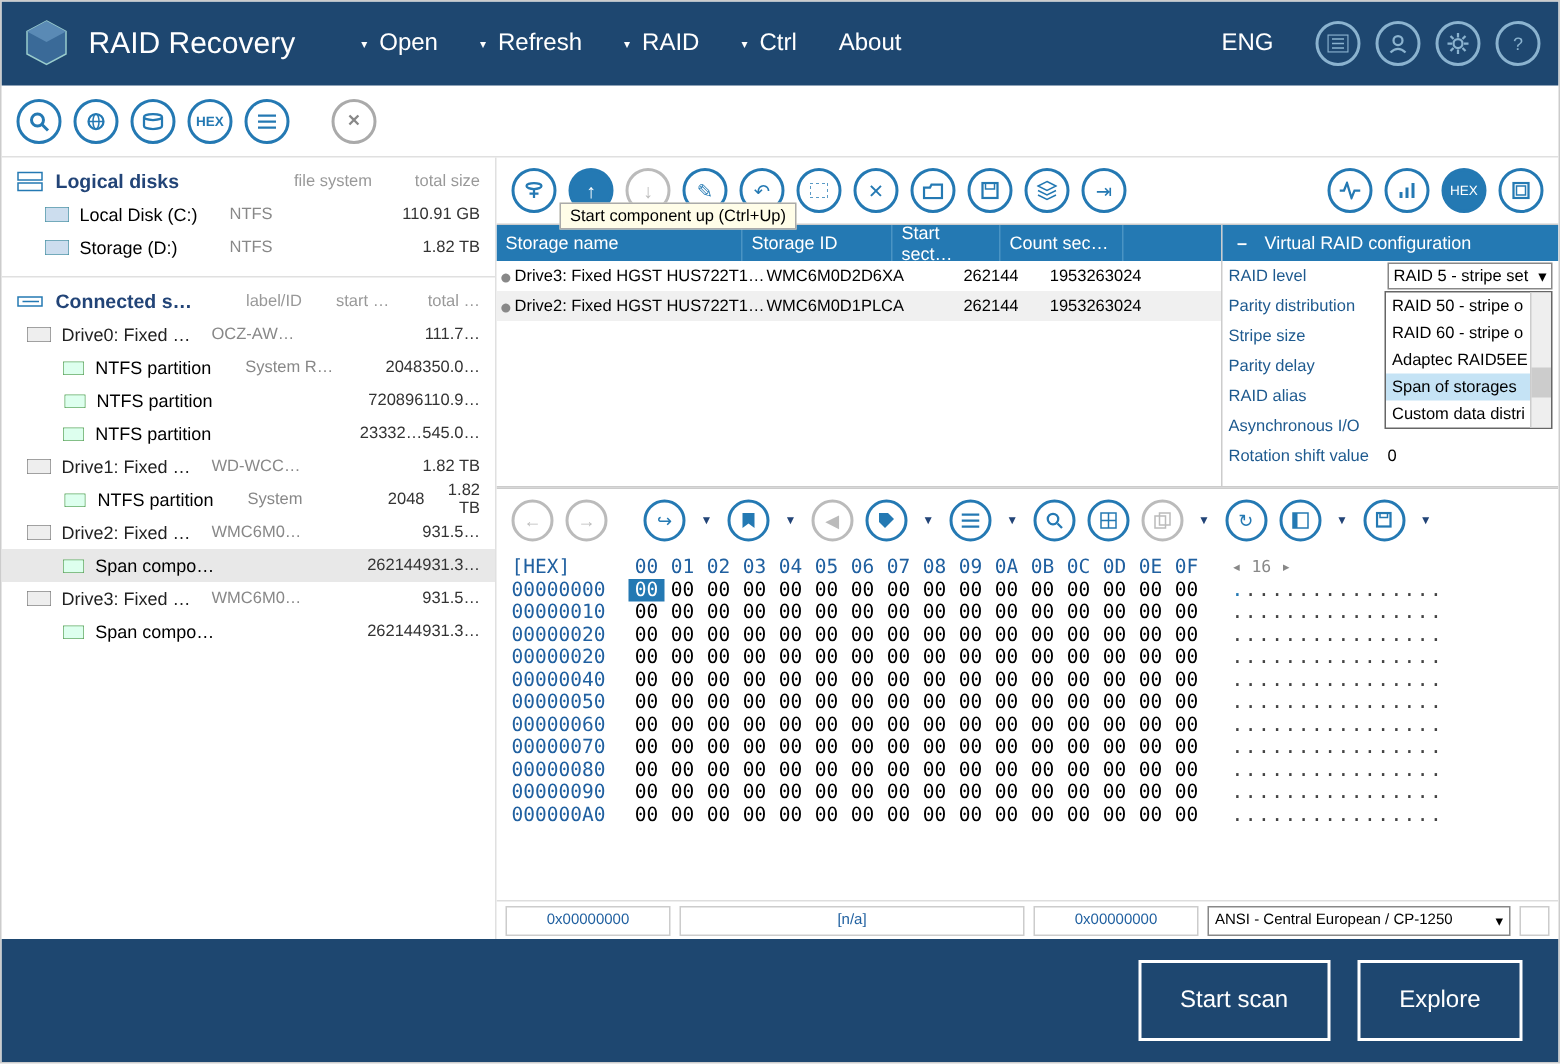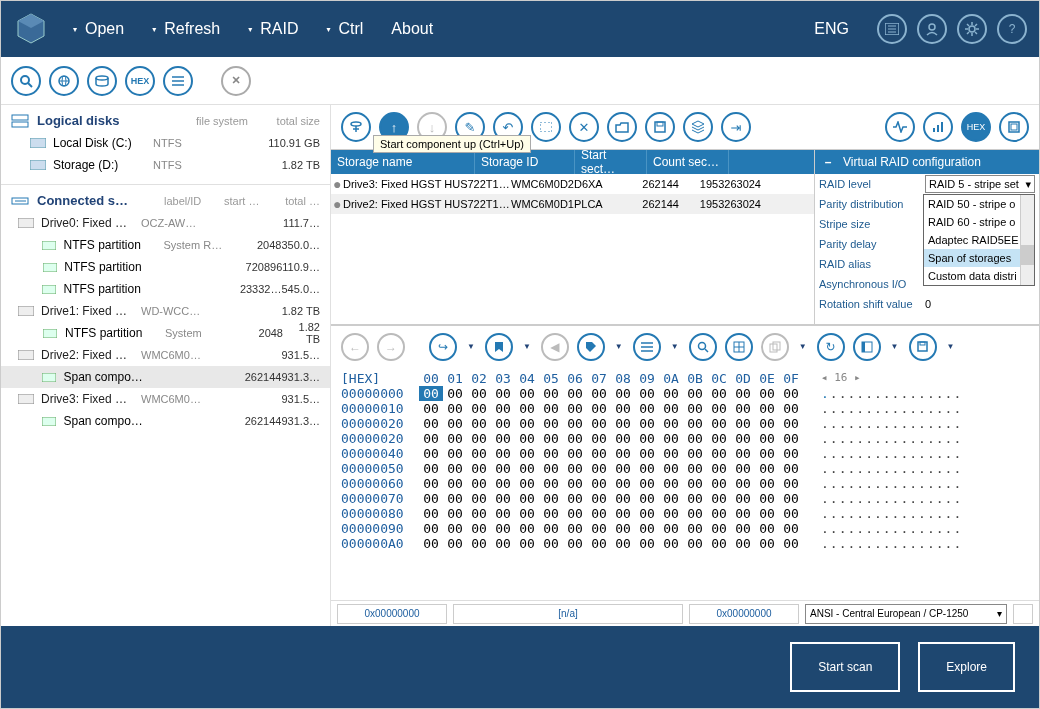--- a/index.html
+++ b/index.html
@@ -48,21 +48,21 @@
 .ct-btn.gray { border-color: #bbb; color: #bbb; cursor:default;}
 .ct-btn.filled { background:#2479b3; color:#fff; border-color:#2479b3;}
 .ct-spacer { flex: 1; }
 .tooltip { position: absolute; left: 42px; top: 30px; background: #fffde8; border: 1px solid #aaa; padding: 2px 6px; font-size: 11px; z-index: 10; }
 
 
 .table-area { display: flex; border-top:1px solid #ccc; border-bottom:1px solid #ccc;}
 .storage-table { flex: 1; }
 .st-head { display: flex; background: #2479b3; color: #fff; height: 24px; align-items: center; font-size: 12px; }
 .st-head > div { padding: 0 6px; border-right: 1px solid #4a94c4; height:100%; display:flex; align-items:center;}
-.st-head .hname { width: 144px; }
+.st-head .hname { width: 164px; }
 .st-head .hid { width: 100px; }
 .st-head .hstart { width: 72px; }
 .st-head .hcount { width: 82px; }
 .st-row { display: flex; height: 20px; align-items: center; font-size: 11px; padding-left:2px;}
 .st-row.alt { background: #f0f0f0; }
 .st-row .dot { width: 10px; color:#888; font-size:14px; line-height:10px;}
 .st-row .c-name { width: 168px; overflow:hidden; text-overflow:ellipsis; white-space:nowrap;}
 .st-row .c-id { width: 100px; }
 .st-row .c-start { width: 72px; text-align: right; padding-right:4px;}
 .st-row .c-count { width: 82px; text-align: right; padding-right:4px;}
@@ -103,34 +103,35 @@
 .hex-status { height: 26px; border-top: 1px solid #ddd; display: flex; align-items: center; padding: 0 6px; gap: 6px; font-size:10px;}
 .hex-status .field { border: 1px solid #ccc; height: 20px; display:flex; align-items:center; justify-content:center; color:#2060a0; }
 .hex-status .f1 { width: 110px; }
 .hex-status .f2 { flex:1; }
 .hex-status .f3 { width: 110px; }
 .hex-status .enc { width: 202px; border:1px solid #888; display:flex; align-items:center; padding:0 4px; height:20px; justify-content:space-between; cursor:pointer;}
 .hex-status .small { width: 20px; height:20px; border:1px solid #ccc;}
 
 
 .footer { height: 82px; background: #1e4770; display: flex; align-items: center; justify-content: flex-end; padding: 0 24px; gap: 18px; }
-.footer .btn { border: 2px solid #fff; color: #fff; padding: 16px 26px; font-size: 12px; cursor: pointer; background: transparent; }
+.footer .btn { border: 2px solid #fff; color: #fff; padding: 16px 26px; font-size: 16px; cursor: pointer; background: transparent; }
 
 svg { display:block;}
 </style>
 </head>
 <body>
 
 <div class="topbar">
   <div class="logo-cube">
     <svg width="34" height="34" viewBox="0 0 34 34">
         <polygon points="17,2 30,9 30,24 17,31 4,24 4,9" fill="#3a6a98" stroke="#9cc" stroke-width="1"></polygon>
         <polygon points="17,2 30,9 17,16 4,9" fill="#5a8ab5"></polygon>
       </svg>
   </div>
+  <div class="title">RAID Recovery</div>
   <div class="menu">
     <div class="menu-item">
         <span class="tri">▾</span>
         <span>Open</span>
       </div>
     <div class="menu-item">
         <span class="tri">▾</span>
         <span>Refresh</span>
       </div>
     <div class="menu-item">

